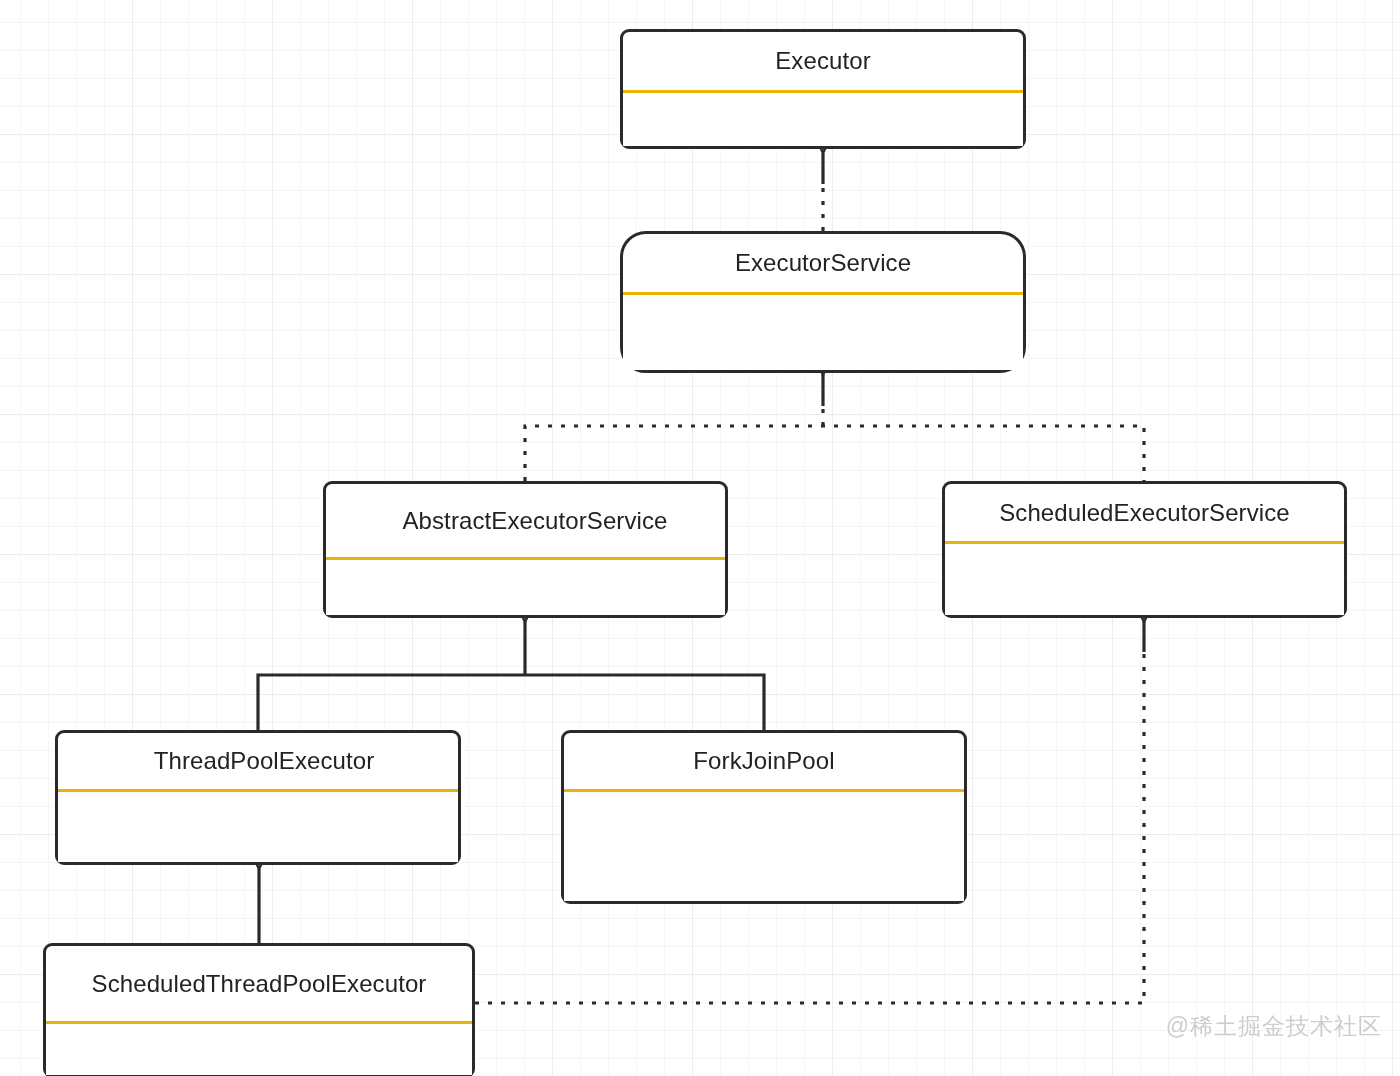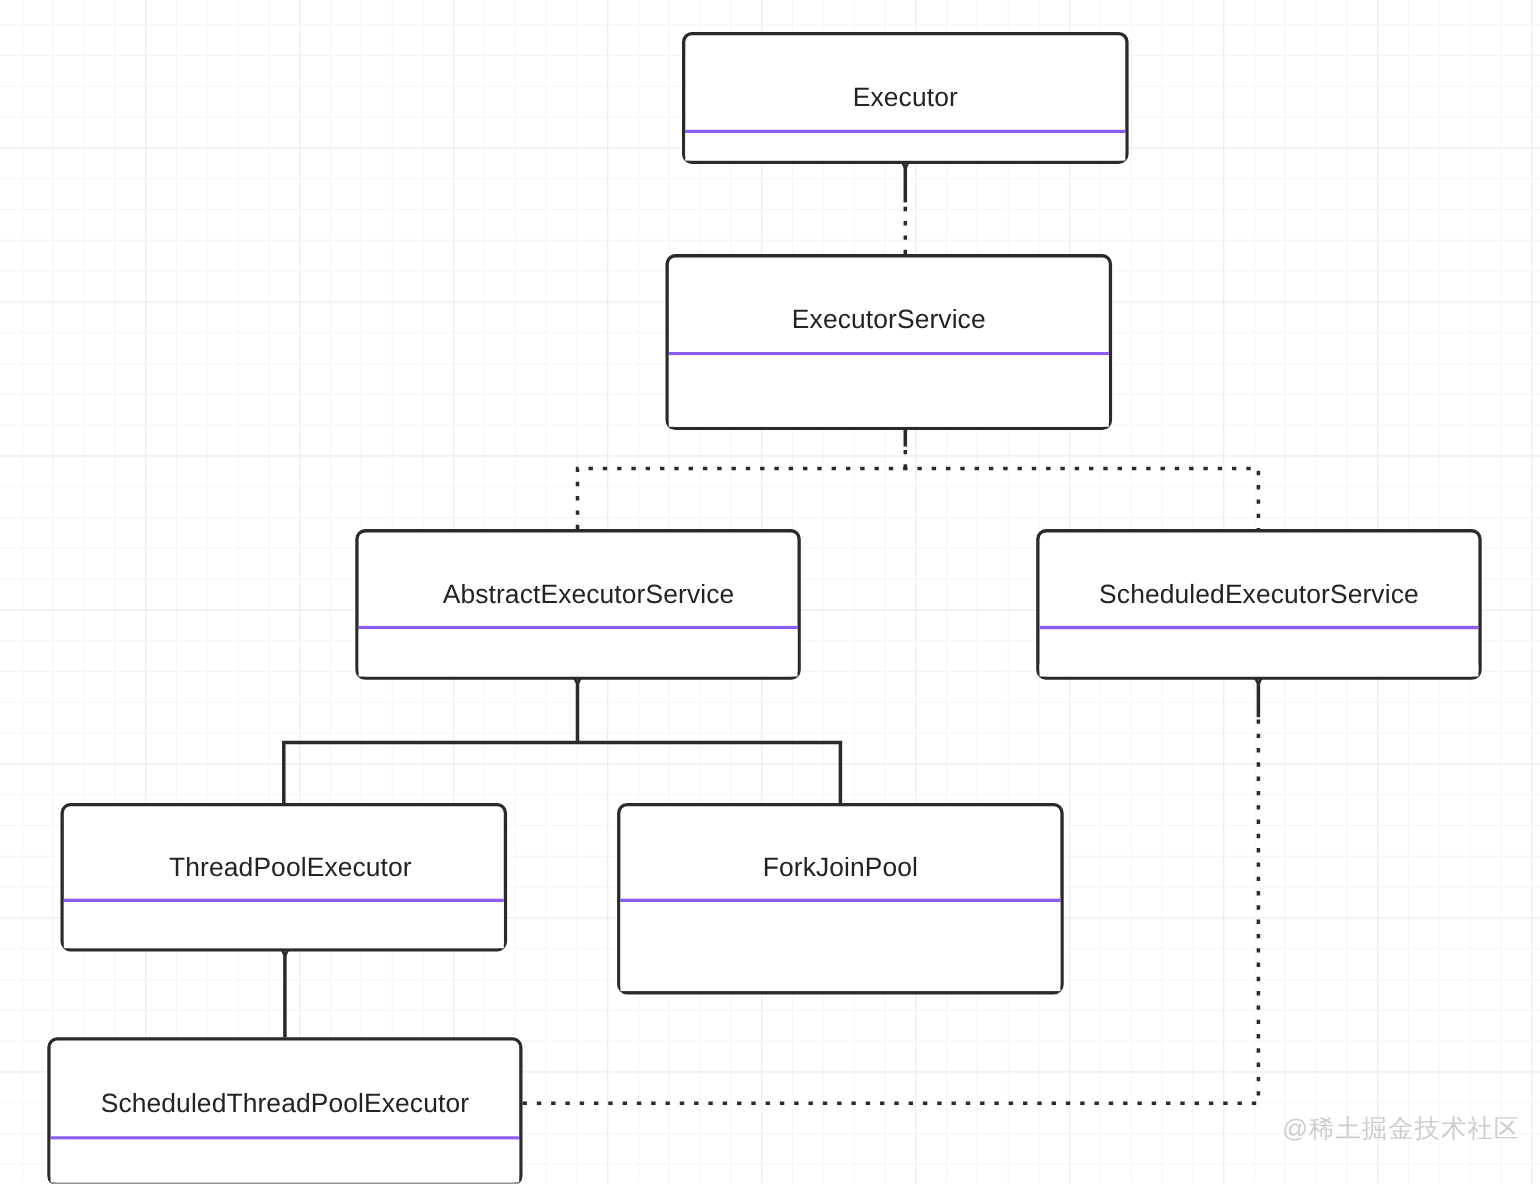--- a/index.html
+++ b/index.html
@@ -44,27 +44,26 @@
     border-radius: 9px;
     display: flex;
     flex-direction: column;
     z-index: 5;
   }
   .uml-name {
     box-sizing: border-box;
     display: flex;
     align-items: center;
     justify-content: center;
-    border-bottom: 3px solid #8b5cf6;
+    border-bottom: 3px solid #eab308;
     color: #232323;
     font-size: 24px;
     font-weight: 400;
     letter-spacing: 0.1px;
     white-space: nowrap;
-    margin-top: 28px;
   }
   .uml-body {
     flex: 1 1 auto;
     background: #ffffff;
   }
   #watermark {
     position: absolute;
     right: 18px;
     bottom: 34px;
     color: #cdcdcd;
@@ -111,45 +110,45 @@
       <path d="M 475 1003 L 1144 1003 L 1144 652" fill="none" stroke="#2a2a2a" stroke-width="3.2" stroke-dasharray="4 9" stroke-linecap="butt"></path>
       <path d="M 1144 652 L 1144 622" fill="none" stroke="#2a2a2a" stroke-width="3.2" marker-end="url(#hollow-tri)"></path>
     </g>
   </svg>
 
   <div class="uml-class" style="left:620px; top:29px; width:406px; height:120px;">
     <div class="uml-name" style="height:61px;">Executor</div>
     <div class="uml-body"></div>
   </div>
 
-  <div class="uml-class" style="left:605px; top:231px; width:406px; height:160px;">
+  <div class="uml-class" style="left:620px; top:231px; width:406px; height:142px;border-radius:26px;">
     <div class="uml-name" style="height:61px;">ExecutorService</div>
     <div class="uml-body"></div>
   </div>
 
   <div class="uml-class" style="left:323px; top:481px; width:405px; height:137px;">
-    <div class="uml-name" style="height:60px;padding-left:19px;">AbstractExecutorService</div>
+    <div class="uml-name" style="height:76px;padding-left:19px;">AbstractExecutorService</div>
     <div class="uml-body"></div>
   </div>
 
   <div class="uml-class" style="left:942px; top:481px; width:405px; height:137px;gap:32px;">
     <div class="uml-name" style="height:60px;">ScheduledExecutorService</div>
     <div class="uml-body"></div>
   </div>
 
   <div class="uml-class" style="left:55px; top:730px; width:406px; height:135px;">
     <div class="uml-name" style="height:59px;padding-left:12px;">ThreadPoolExecutor</div>
     <div class="uml-body"></div>
   </div>
 
   <div class="uml-class" style="left:561px; top:730px; width:406px; height:174px;">
     <div class="uml-name" style="height:59px;">ForkJoinPool</div>
     <div class="uml-body"></div>
   </div>
 
   <div class="uml-class" style="left:43px; top:943px; width:432px; height:135px;">
-    <div class="uml-name" style="height:62px;">ScheduledThreadPoolExecutor</div>
+    <div class="uml-name" style="height:78px;">ScheduledThreadPoolExecutor</div>
     <div class="uml-body"></div>
   </div>
 
   <div id="watermark">@稀土掘金技术社区</div>
 
 </div>
 
 </body></html>

